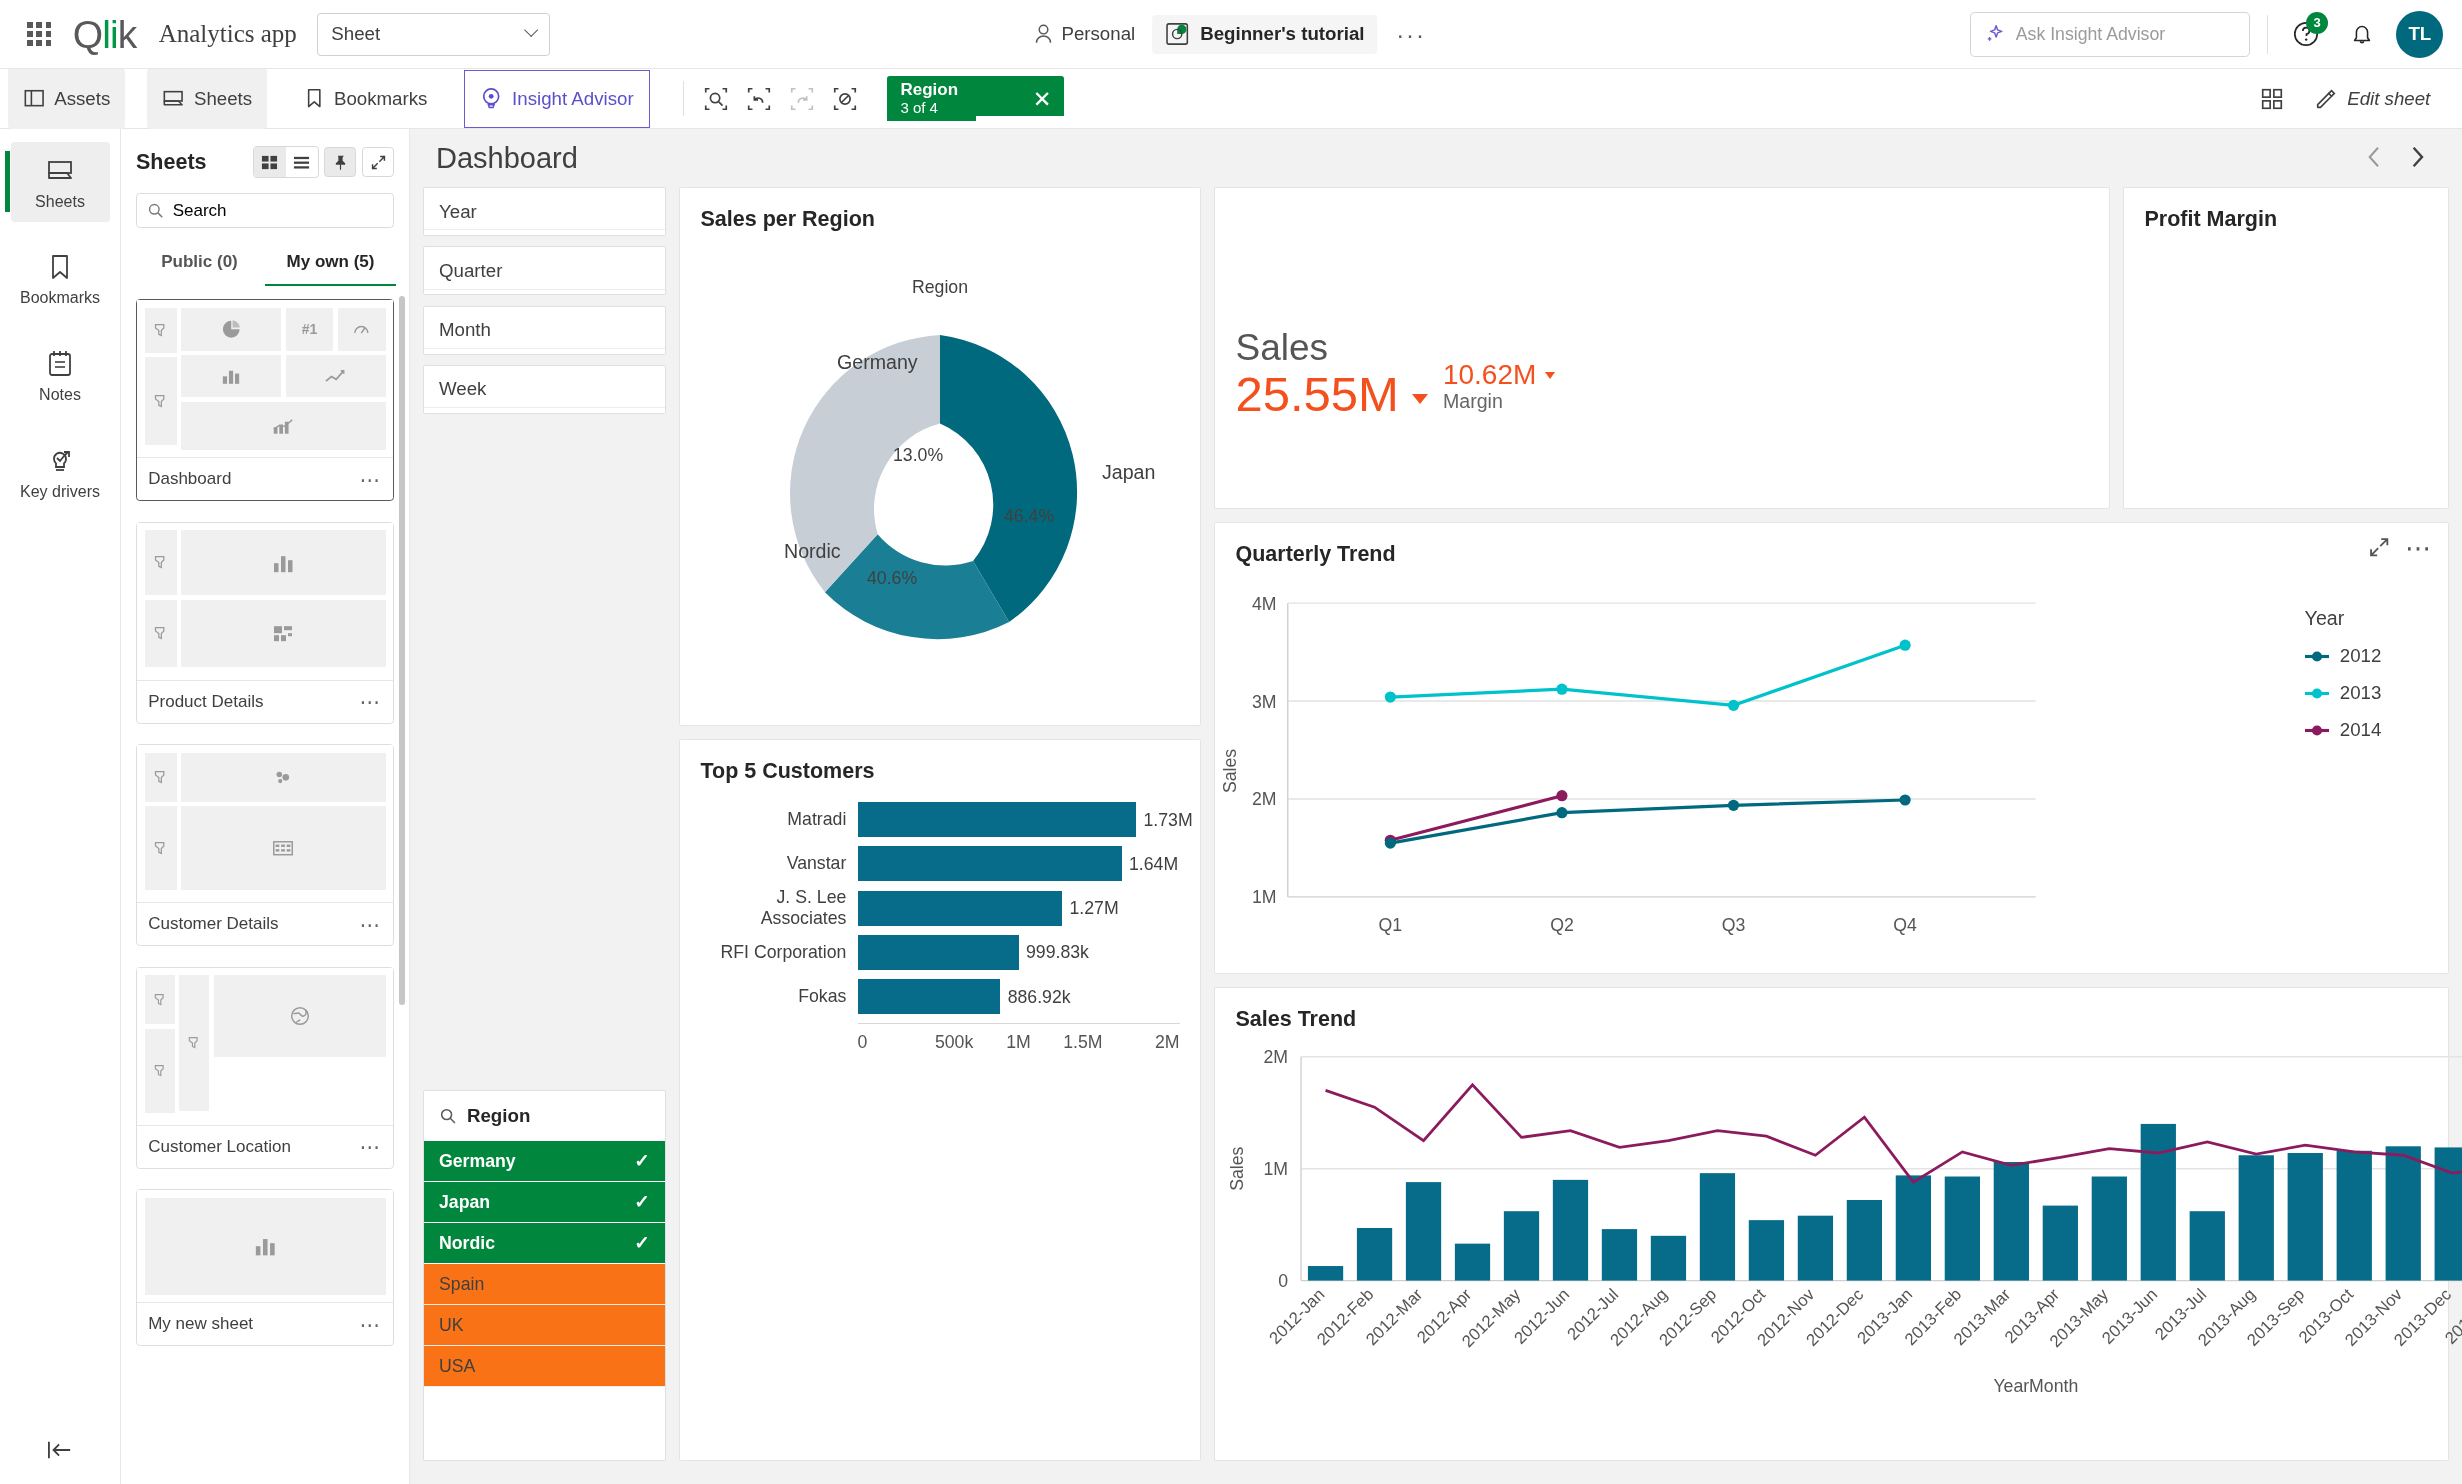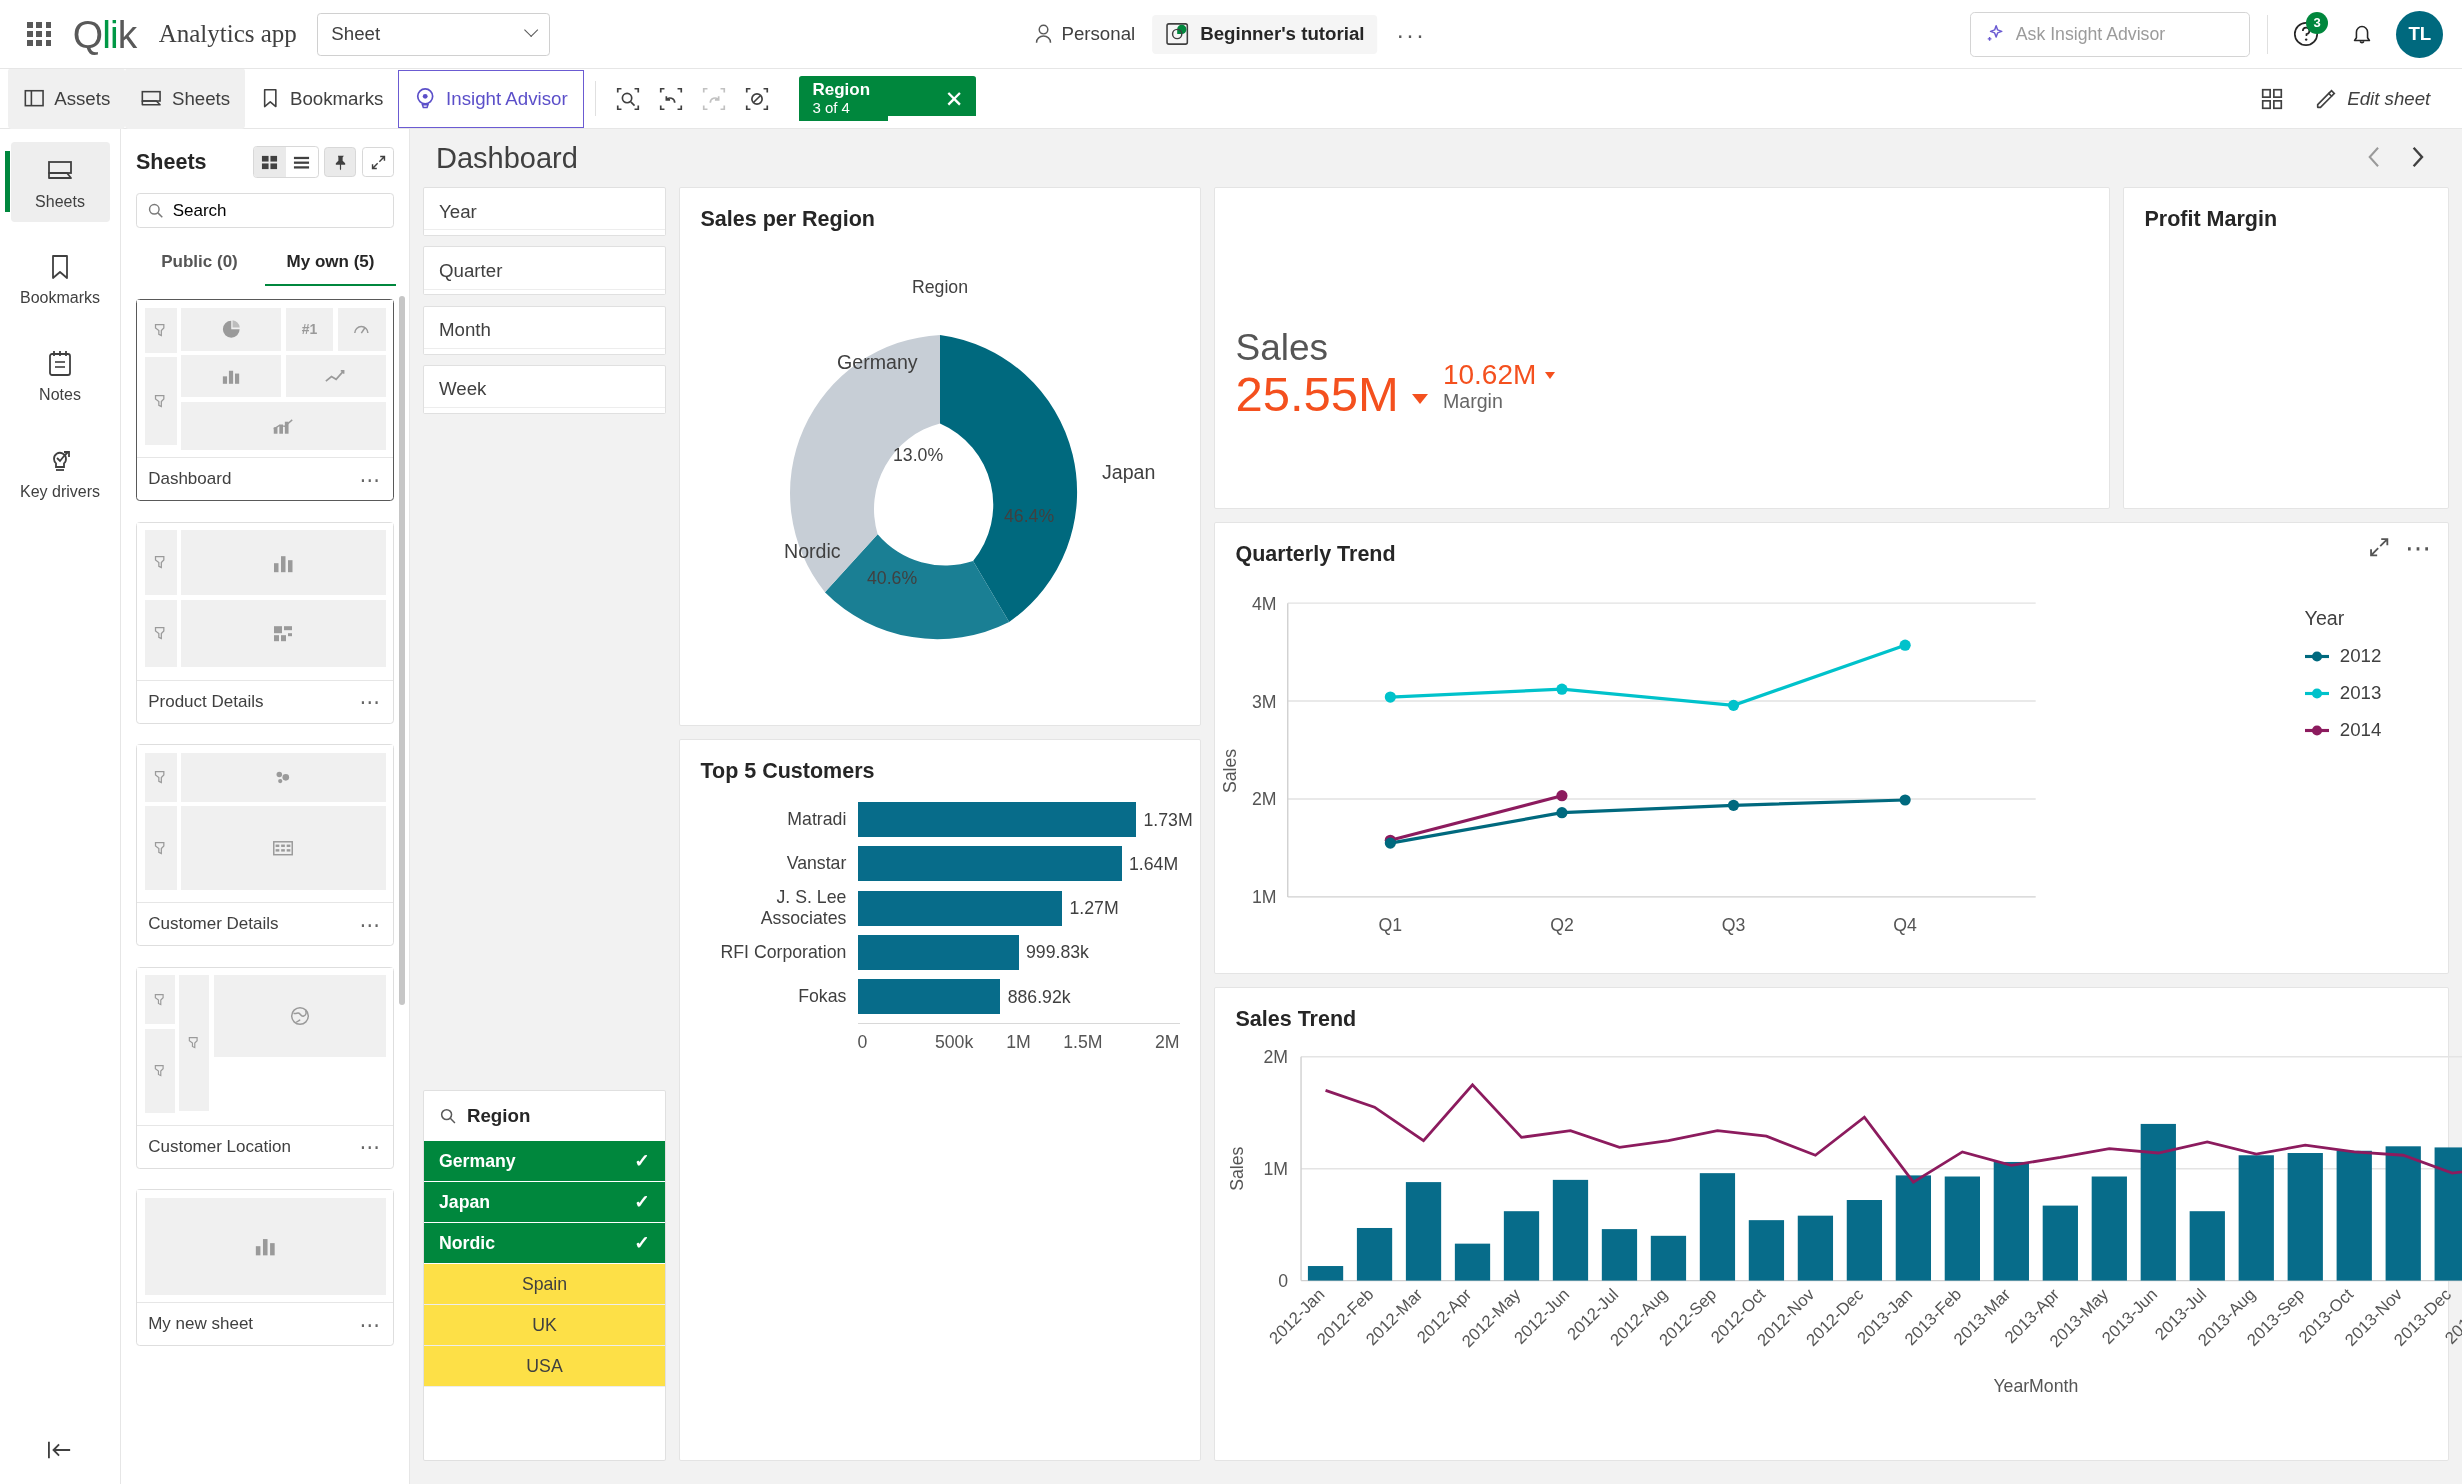--- a/index.html
+++ b/index.html
@@ -45,21 +45,21 @@
   .insight-box .ph { font-size:17.7px; color:#9b9b9b; }
   .vdiv { width:0.9px; height:39px; background:#e0e0e0; margin:0 3.7px;}
   .icon-btn { width:43px; height:43px; display:flex; align-items:center; justify-content:center; cursor:pointer; position:relative; border-radius:3.7px;}
   .badge { position:absolute; top:-0.9px; right:-0.9px; background:#00873d; color:#fff; font-size:13px; font-weight:700;
            width:22.4px; height:22.4px; border-radius:50%; display:flex; align-items:center; justify-content:center; }
   .avatar { width:47px; height:47px; border-radius:50%; background:#00697e; color:#fff; display:flex; align-items:center;
             justify-content:center; font-size:18.7px; font-weight:600; cursor:pointer; }
 
   
   .toolbar { height:60px; min-height:60px; background:#fff; display:flex; align-items:center; border-bottom:0.9px solid #e6e6e6; padding:0 7.5px; }
-  .tb-btn { display:flex; align-items:center; gap:9.3px; padding:19px 15px; border-radius:3.7px; cursor:pointer; margin-right:0;}
+  .tb-btn { display:flex; align-items:center; gap:9.3px; padding:19px 15px; border-radius:3.7px; cursor:pointer; margin-right:22px;}
   .tb-btn span { font-size:18.7px; color:#404040; }
   .tb-btn.shaded { background:#f0f0f0; }
   .tb-btn.active { border:0.9px solid #6b5bd2; height:58px; border-radius:0; }
   .tb-btn.active span { color:#5b4fc9; }
   .tb-sep { width:0.9px; height:35px; background:#e0e0e0; margin:0 11.2px;}
   .tb-icon { width:43px; height:43px; display:flex; align-items:center; justify-content:center; cursor:pointer; }
   .tb-icon.disabled { opacity:.32; }
   .sel-chip { margin-left:20.5px; background:#00873d; color:#fff; border-radius:2.8px; width:177px; height:45px;
      display:flex; flex-direction:column; justify-content:center; padding:0 13px; position:relative; cursor:pointer; }
   .sel-chip b { font-size:17px; font-weight:700; line-height:18.7px;}
@@ -118,21 +118,21 @@
 
   .col-filters { width:243px; min-width:243px; display:flex; flex-direction:column; gap:10.3px;}
   .filter-box { background:#fff; border:0.9px solid #e0e0e0; border-radius:1.9px; height:49px; display:flex; align-items:center; padding:0 15px; cursor:pointer; position:relative;}
   .filter-box span { font-size:18.7px; color:#404040;}
   .filter-box:after { content:""; position:absolute; left:0; right:0; bottom:0; height:4.7px; background:#fff; border-top:0.9px solid #ededed;}
   .listbox { background:#fff; border:0.9px solid #e0e0e0; border-radius:1.9px; margin-top:auto; margin-bottom:0; display:flex; flex-direction:column; height:371px;}
   .lb-head { height:50px; display:flex; align-items:center; gap:10.3px; padding:0 15px; cursor:pointer;}
   .lb-head span { font-size:18.7px; font-weight:700; color:#262626;}
   .lb-row { height:41px; display:flex; align-items:center; padding:0 15px; font-size:17.7px; cursor:pointer; border-bottom:0.9px solid #fff;}
   .lb-row.selected { background:#00873d; color:#fff; font-weight:700;}
-  .lb-row.alt { background:#fde047; color:#404040; border-bottom:0.9px solid #ededed;justify-content:center;}
+  .lb-row.alt { background:#f97316; color:#404040; border-bottom:0.9px solid #ededed;}
   .lb-row .ck { margin-left:auto; font-size:18.7px;}
 
   .col-mid { width:522px; min-width:522px; display:flex; flex-direction:column; gap:13px;}
   .col-right { flex:1; display:flex; flex-direction:column; gap:13px; min-width:0;}
   .row-top { display:flex; gap:13px; height:322px; }
   .card { background:#fff; border:0.9px solid #e4e4e4; border-radius:1.9px; position:relative; }
   .card-title { font-size:21.5px; font-weight:700; color:#262626; padding:18.7px 20.5px 0; }
 
   
   .donut-wrap { position:relative; height:100%; }

